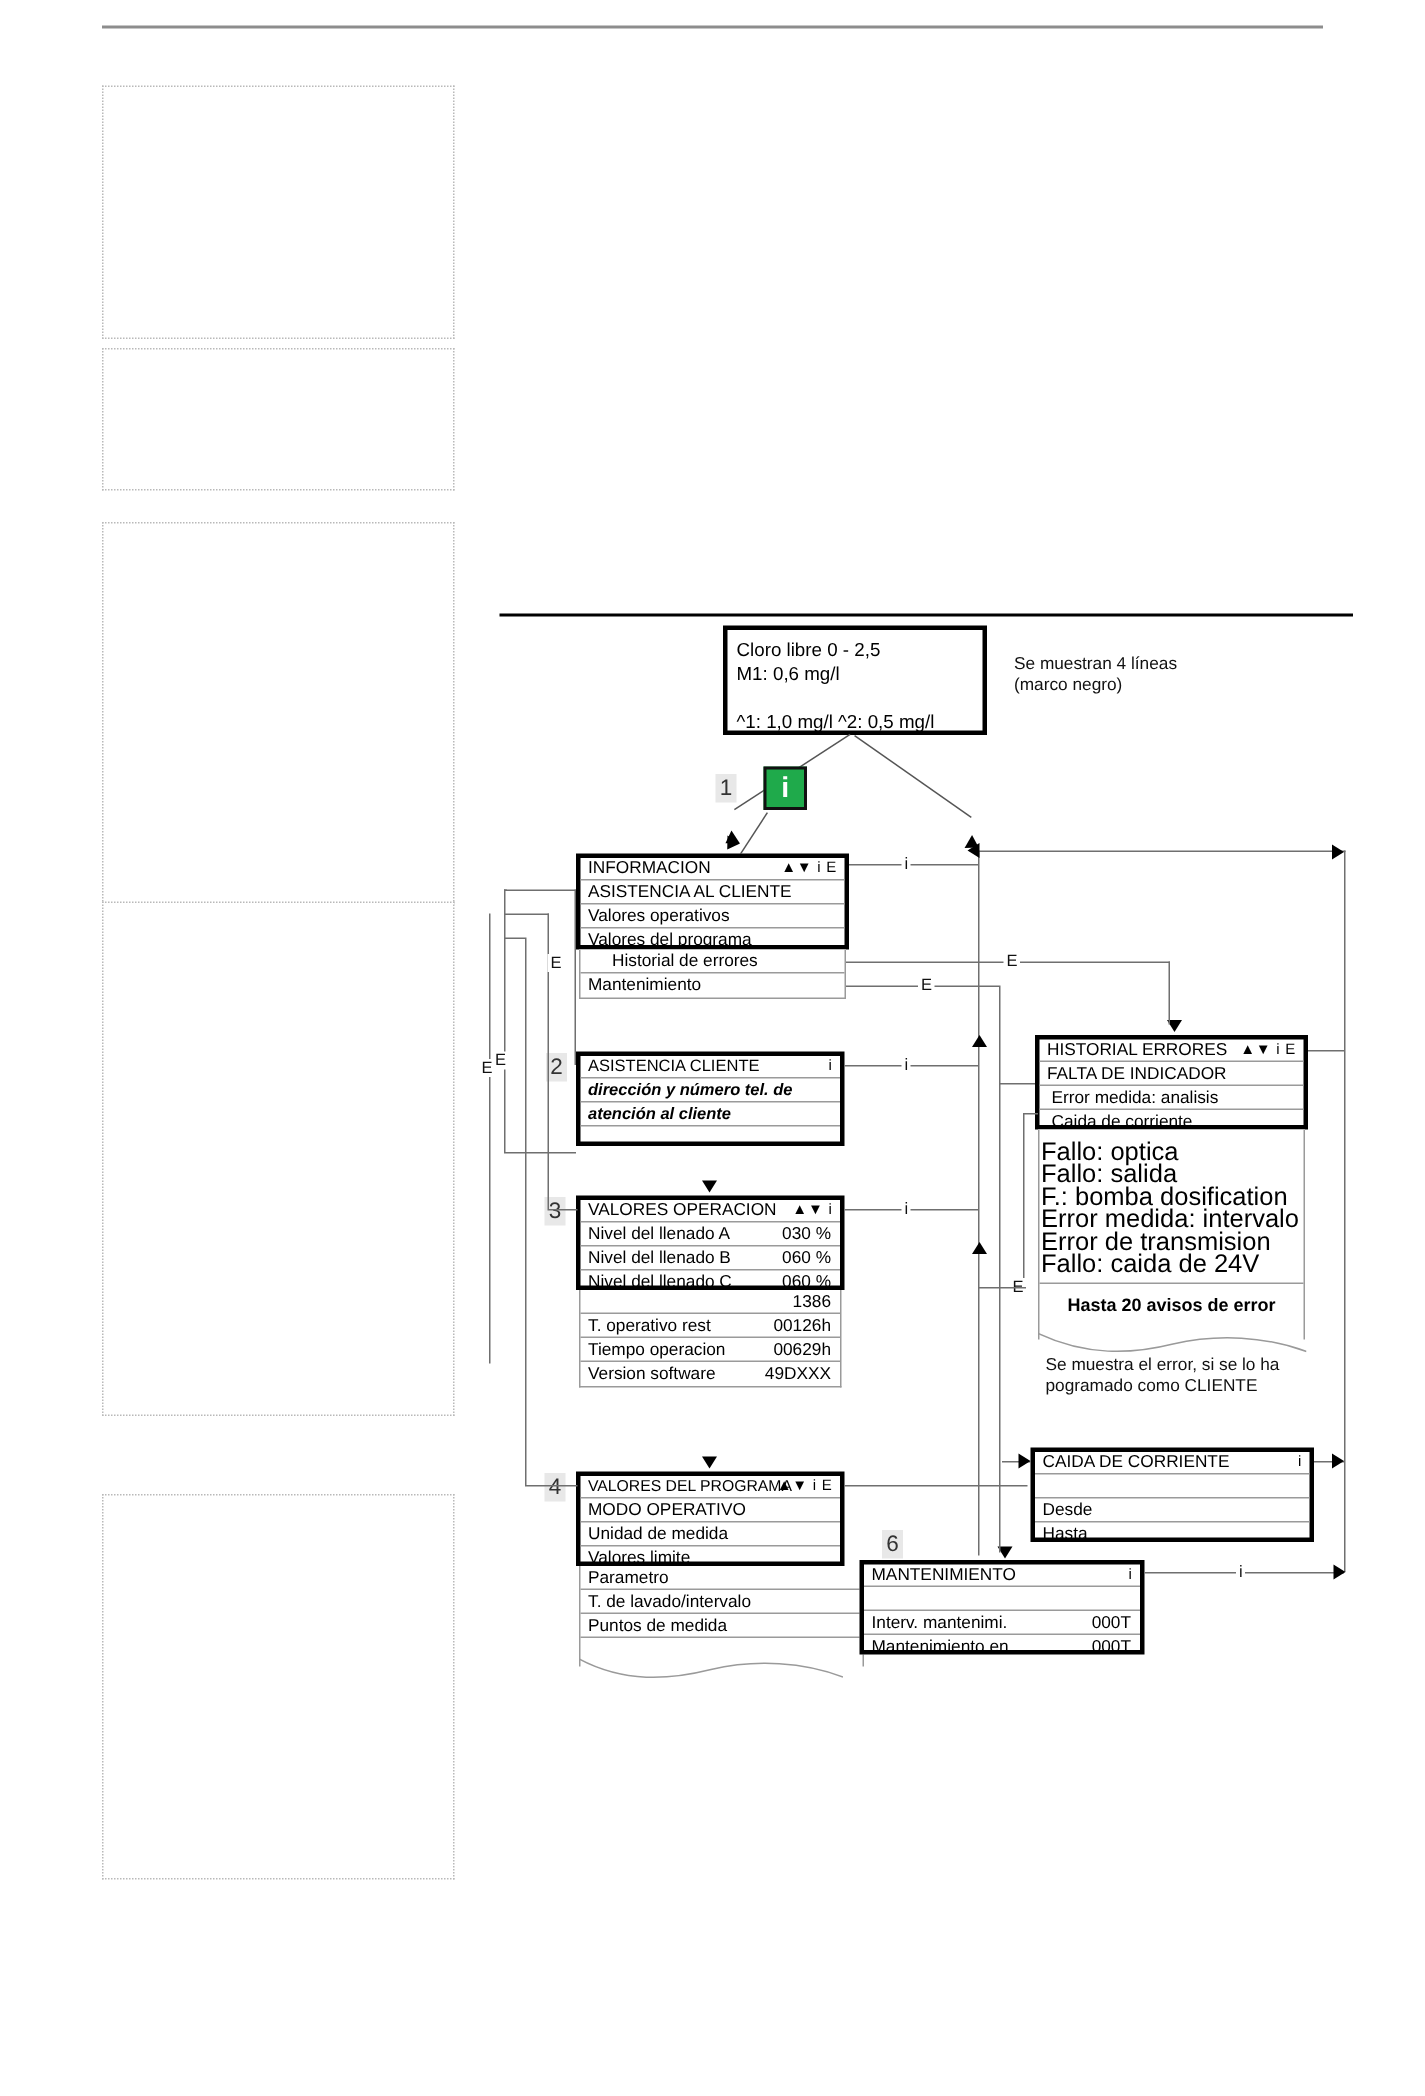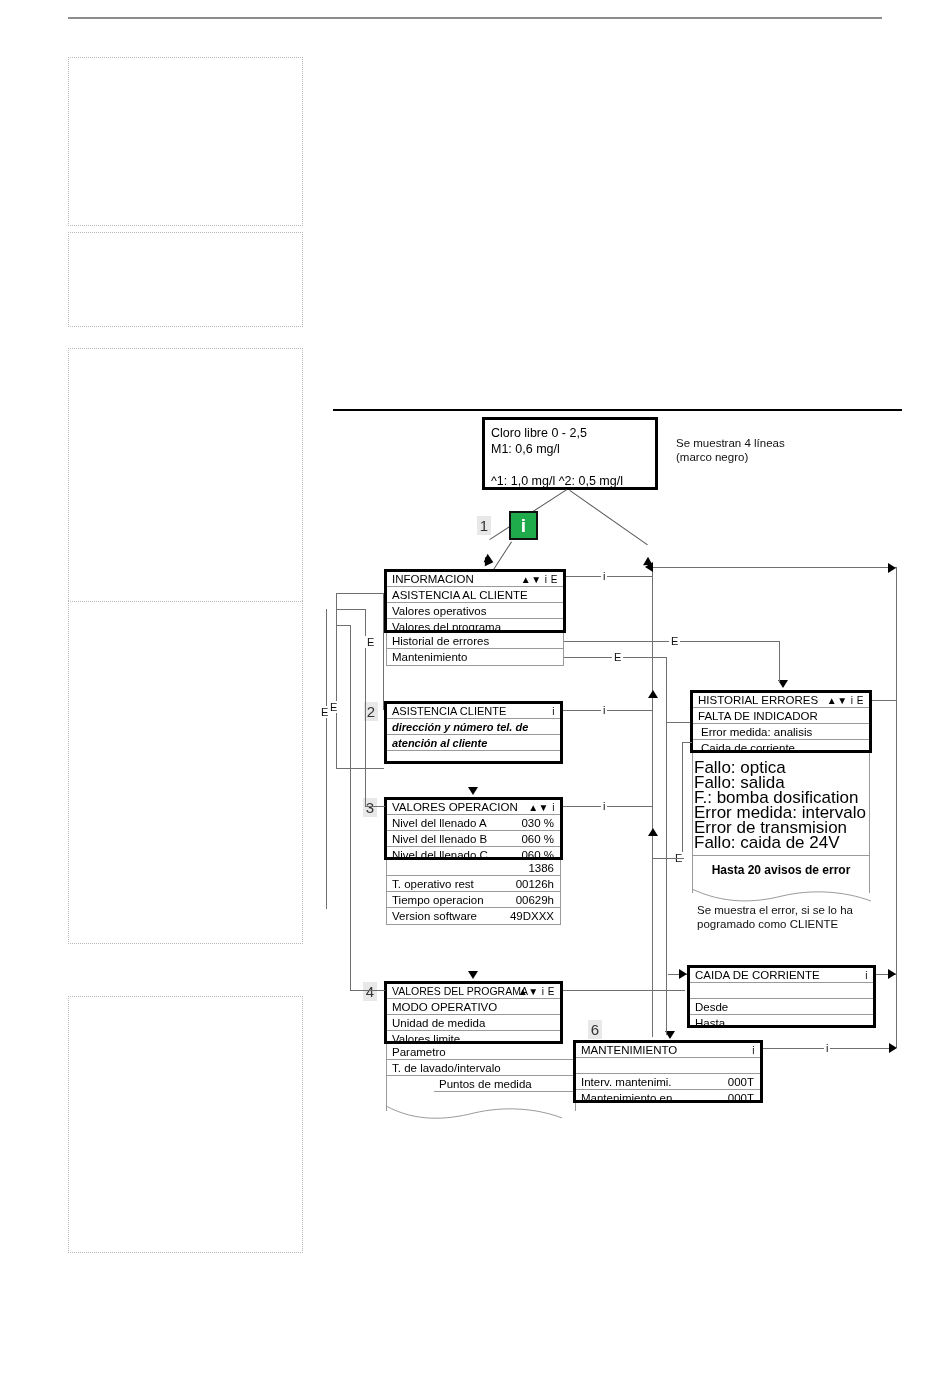--- a/index.html
+++ b/index.html
@@ -116,21 +116,21 @@
   </div>
   <div class="row" style="height:16px;">
     <span class="lbl" style="font-size:11.5px;">Valores operativos</span>
   </div>
   <div class="row" style="height:16px;">
     <span class="lbl" style="font-size:11.5px;">Valores del programa</span>
   </div>
 </div>
 <div class="lcd" style="left:386px;top:633px;width:178px;height:33px;border:1px solid #9a9a9a;border-top:none;">
   <div class="row" style="height:16px;">
-    <span class="lbl" style="font-size:11.5px;">Historial de errores</span>
+    <span class="lbl" style="font-size:11.5px;margin-left:16px;">Historial de errores</span>
   </div>
   <div class="row" style="height:16px;">
     <span class="lbl" style="font-size:11.5px;">Mantenimiento</span>
   </div>
 </div>
 
 <div class="stepnum" style="left:364px;top:702px;width:14px;">2</div>
 <div class="lcd framed" style="left:384px;top:701px;width:179px;height:63px;">
   <div class="row" style="height:15px;">
     <span class="lbl" style="font-size:11px;">ASISTENCIA CLIENTE</span>
@@ -203,21 +203,21 @@
     <span class="lbl" style="font-size:11.5px;">Valores limite</span>
   </div>
 </div>
 <div class="lcd" style="left:386px;top:1044px;width:190px;height:67px;border:1px solid #9a9a9a;border-top:none;border-bottom:none;">
   <div class="row" style="height:16px;">
     <span class="lbl" style="font-size:11.5px;">Parametro</span>
   </div>
   <div class="row" style="height:16px;">
     <span class="lbl" style="font-size:11.5px;">T. de lavado/intervalo</span>
   </div>
-  <div class="row" style="height:16px;margin-left:47px;">
+  <div class="row" style="height:16px;">
     <span class="lbl" style="font-size:11.5px;">Puntos de medida</span>
   </div>
   <div class="row" style="height:18px;border-bottom:none;">
     <span class="lbl" style="font-size:11.5px;"></span>
   </div>
 </div>
 <svg class="torn" style="left:386px;top:1104px;width:176px;height:20px;" viewBox="0 0 176 20" preserveAspectRatio="none">
   <path d="M0,2 C30,18 60,16 88,9 C118,2 150,4 176,14" fill="none" stroke="#9a9a9a" stroke-width="1"></path>
 </svg>
 

